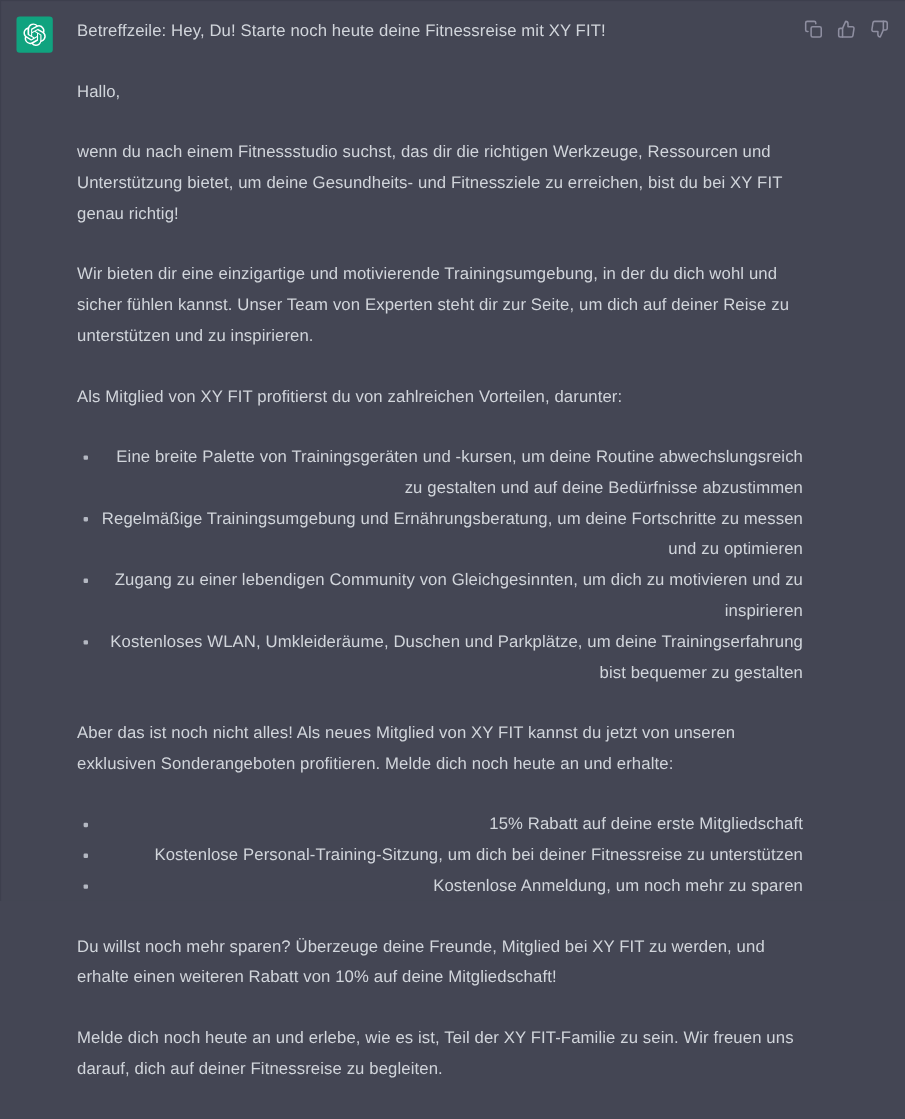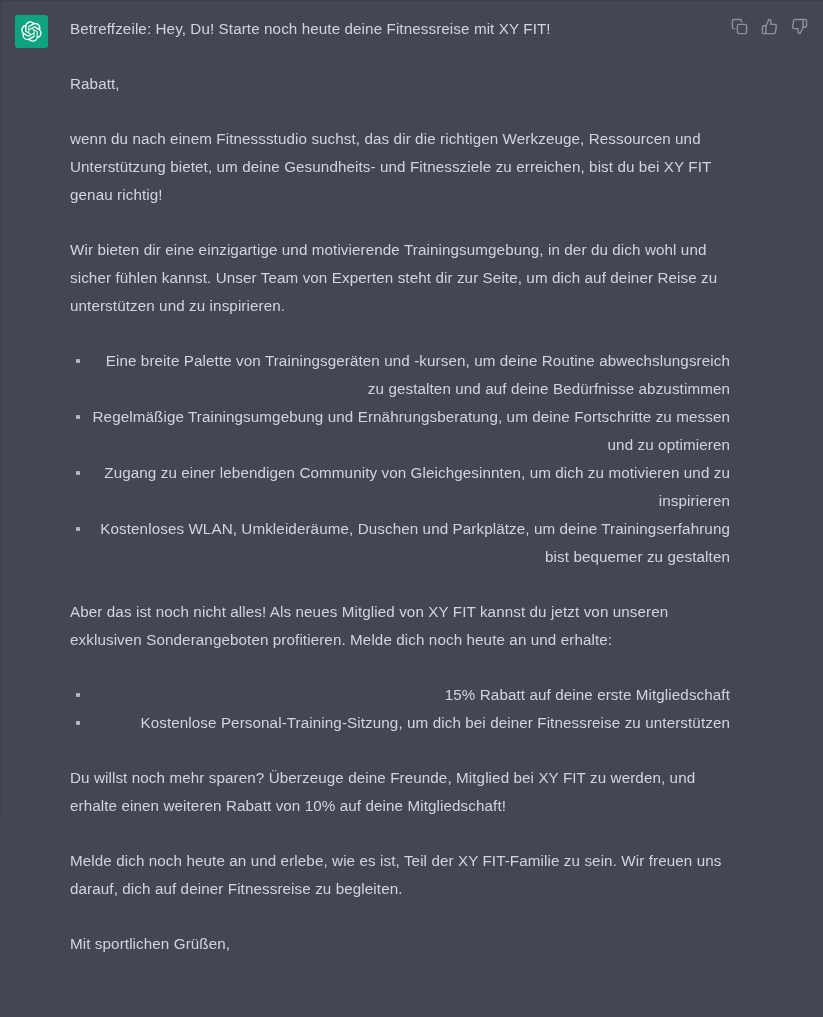--- a/index.html
+++ b/index.html
@@ -151,39 +151,41 @@
         <svg width="21" height="21" viewBox="0 0 41 41" fill="#ffffff" aria-hidden="true">
           <path d="M37.532 16.87a9.963 9.963 0 0 0-.856-8.184 10.078 10.078 0 0 0-10.855-4.835A9.964 9.964 0 0 0 18.306.5a10.079 10.079 0 0 0-9.614 6.977 9.967 9.967 0 0 0-6.664 4.834 10.08 10.08 0 0 0 1.24 11.817 9.965 9.965 0 0 0 .856 8.185 10.079 10.079 0 0 0 10.855 4.835 9.965 9.965 0 0 0 7.516 3.35 10.078 10.078 0 0 0 9.617-6.981 9.967 9.967 0 0 0 6.663-4.834 10.079 10.079 0 0 0-1.243-11.813zM22.498 37.886a7.474 7.474 0 0 1-4.799-1.735c.061-.033.168-.091.237-.134l7.964-4.6a1.294 1.294 0 0 0 .655-1.134V19.054l3.366 1.944a.12.12 0 0 1 .65.092v9.299a7.505 7.505 0 0 1-7.488 7.497zM6.392 31.006a7.471 7.471 0 0 1-.894-5.023c.06.036.162.099.237.141l7.964 4.6a1.297 1.297 0 0 0 1.308 0l9.724-5.614v3.888a.12.12 0 0 1-.48.103l-8.051 4.649a7.504 7.504 0 0 1-10.24-2.744zM4.297 13.62A7.469 7.469 0 0 1 8.2 10.333c0 .068-.4.19-.4.274v9.201a1.294 1.294 0 0 0 .654 1.132l9.723 5.614-3.366 1.944a.12.12 0 0 1-.114.01L7.04 23.856a7.504 7.504 0 0 1-2.743-10.237zm27.658 6.437-9.724-5.615 3.367-1.943a.121.121 0 0 1 .113-.01l8.056 4.648a7.498 7.498 0 0 1-1.158 13.528v-9.476c0-.463-.252-.891-.654-1.132zm3.35-5.043c-.059-.037-.162-.099-.236-.141l-7.965-4.6a1.298 1.298 0 0 0-1.308 0l-9.723 5.614v-3.888a.12.12 0 0 1 .048-.103l8.05-4.645a7.497 7.497 0 0 1 11.135 7.763zm-21.063 6.929-3.367-1.944a.12.12 0 0 1-.065-.092v-9.299a7.497 7.497 0 0 1 12.293-5.756 6.94 6.94 0 0 0-.236.134l-7.965 4.6a1.294 1.294 0 0 0-.654 1.132l-.006 11.225zm1.829-3.943 4.33-2.501 4.332 2.5v5.001l-4.331 2.5-4.331-2.5V18z"></path>
         </svg>
       </span>
     </div>
 
     <div class="content">
 
       <p class="first-line">Betreffzeile: Hey, Du! Starte noch heute deine Fitnessreise mit XY FIT!</p>
 
-      <p>Rabatt,</p>
+      <p>Hallo,</p>
 
       <p>wenn du nach einem Fitnessstudio suchst, das dir die richtigen Werkzeuge, Ressourcen und Unterstützung bietet, um deine Gesundheits- und Fitnessziele zu erreichen, bist du bei XY FIT genau richtig!</p>
 
       <p>Wir bieten dir eine einzigartige und motivierende Trainingsumgebung, in der du dich wohl und sicher fühlen kannst. Unser Team von Experten steht dir zur Seite, um dich auf deiner Reise zu unterstützen und zu inspirieren.</p>
 
+      <p>Als Mitglied von XY FIT profitierst du von zahlreichen Vorteilen, darunter:</p>
 
       <ul>
         <li>Eine breite Palette von Trainingsgeräten und -kursen, um deine Routine abwechslungsreich zu gestalten und auf deine Bedürfnisse abzustimmen</li>
         <li>Regelmäßige Trainingsumgebung und Ernährungsberatung, um deine Fortschritte zu messen und zu optimieren</li>
         <li>Zugang zu einer lebendigen Community von Gleichgesinnten, um dich zu motivieren und zu inspirieren</li>
         <li>Kostenloses WLAN, Umkleideräume, Duschen und Parkplätze, um deine Trainingserfahrung bist bequemer zu gestalten</li>
       </ul>
 
       <p>Aber das ist noch nicht alles! Als neues Mitglied von XY FIT kannst du jetzt von unseren exklusiven Sonderangeboten profitieren. Melde dich noch heute an und erhalte:</p>
 
       <ul>
         <li>15% Rabatt auf deine erste Mitgliedschaft</li>
         <li>Kostenlose Personal-Training-Sitzung, um dich bei deiner Fitnessreise zu unterstützen</li>
+        <li>Kostenlose Anmeldung, um noch mehr zu sparen</li>
       </ul>
 
       <p>Du willst noch mehr sparen? Überzeuge deine Freunde, Mitglied bei XY FIT zu werden, und erhalte einen weiteren Rabatt von 10% auf deine Mitgliedschaft!</p>
 
       <p>Melde dich noch heute an und erlebe, wie es ist, Teil der XY FIT-Familie zu sein. Wir freuen uns darauf, dich auf deiner Fitnessreise zu begleiten.</p>
 
       <p class="signoff">
         <span class="sig-line">Mit sportlichen Grüßen,</span>
 
       </p>

